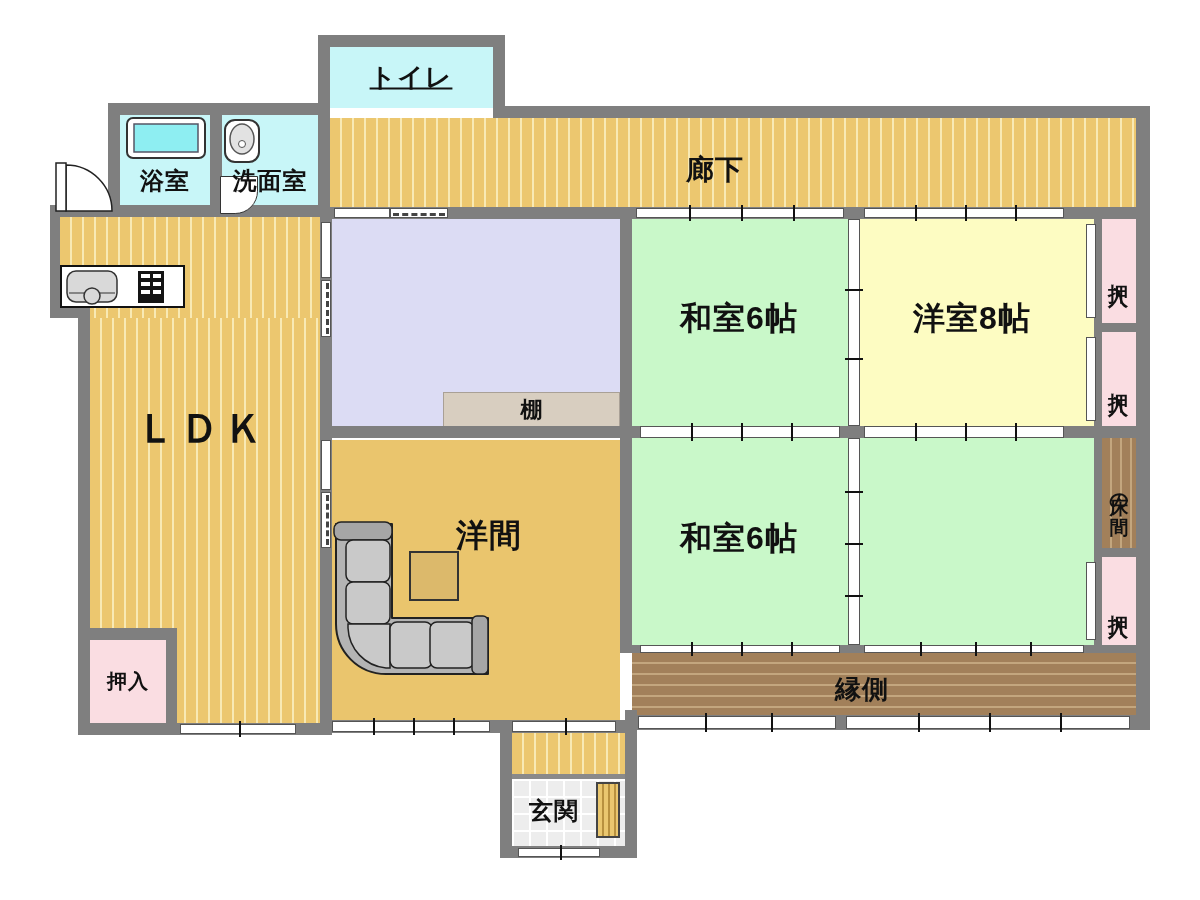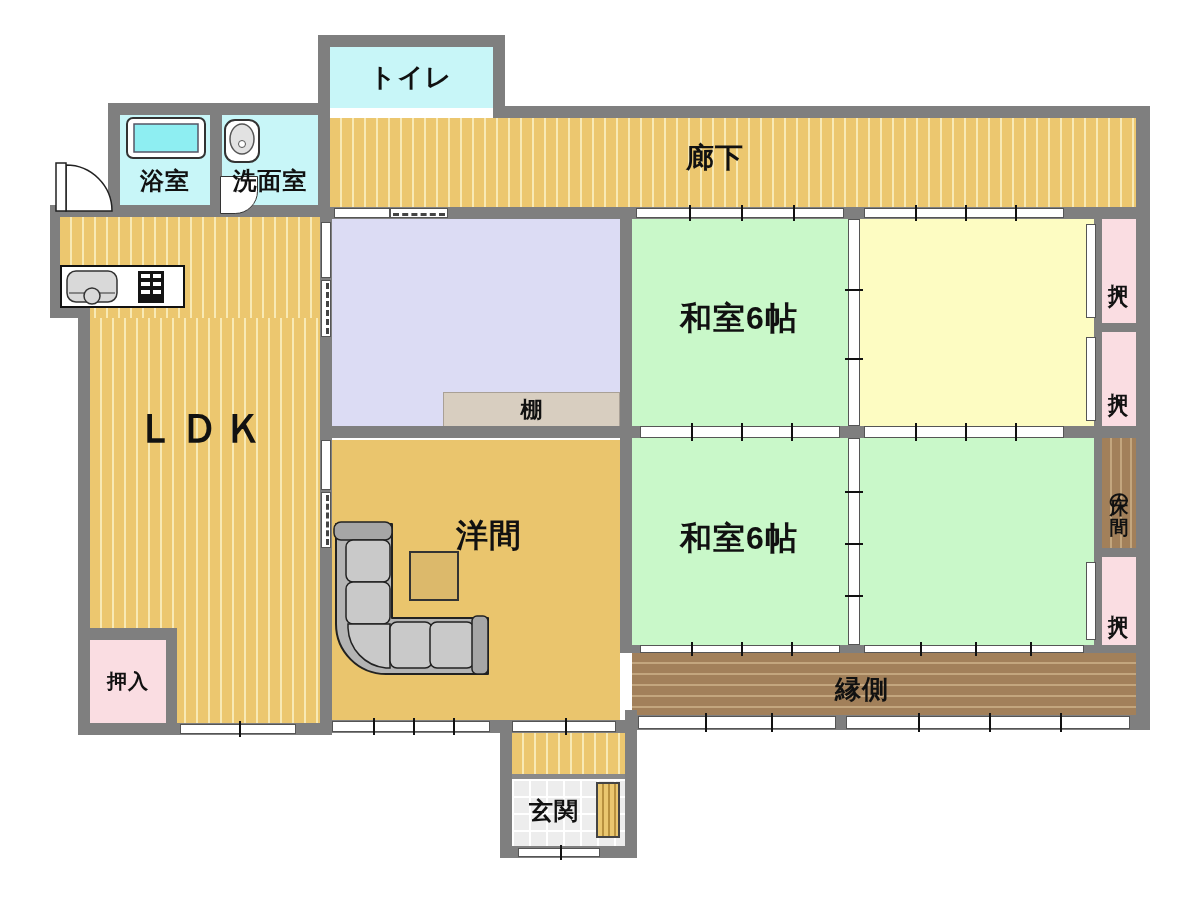--- a/index.html
+++ b/index.html
@@ -209,28 +209,29 @@
     <rect x="334" y="522" width="58" height="18" rx="7" fill="#a6a6a6" stroke="#222" stroke-width="1.5"></rect>
     <rect x="346" y="540" width="44" height="42" rx="7" fill="#c9c9c9" stroke="#222" stroke-width="1.5"></rect>
     <rect x="346" y="582" width="44" height="42" rx="7" fill="#c9c9c9" stroke="#222" stroke-width="1.5"></rect>
     <path d="M348,624 h42 v44 h-4 A42,42 0 0 1 348,628 Z" fill="#c9c9c9" stroke="#222" stroke-width="1.5"></path>
     <rect x="390" y="622" width="42" height="46" rx="7" fill="#c9c9c9" stroke="#222" stroke-width="1.5"></rect>
     <rect x="430" y="622" width="44" height="46" rx="7" fill="#c9c9c9" stroke="#222" stroke-width="1.5"></rect>
     <rect x="472" y="616" width="16" height="58" rx="5" fill="#a6a6a6" stroke="#222" stroke-width="1.5"></rect>
     <rect x="410" y="552" width="48" height="48" fill="#dcb96b" stroke="#333" stroke-width="2"></rect>
   </svg>
 
-  <div class="lbl" style="left:411px;top:77px;font-size:26px;">トイレ</div>
+  <div class="lbl" style="left:411px;top:77px;font-size:26px;text-decoration:underline;">トイレ</div>
   <div class="lbl" style="left:165px;top:181px;font-size:24px;">浴室</div>
   <div class="lbl" style="left:270px;top:181px;font-size:24px;">洗面室</div>
-  <div class="lbl" style="left:715px;top:158px;font-size:28px;">廊下</div>
+  <div class="lbl" style="left:715px;top:170px;font-size:28px;">廊下</div>
   <div class="lbl" style="left:202px;top:428px;font-size:40px;letter-spacing:4px;">ＬＤＫ</div>
   <div class="lbl" style="left:532px;top:410px;font-size:22px;">棚</div>
   <div class="lbl" style="left:489px;top:536px;font-size:32px;">洋間</div>
   <div class="lbl" style="left:739px;top:319px;font-size:32px;">和室6帖</div>
+  <div class="lbl" style="left:972px;top:319px;font-size:32px;">洋室8帖</div>
   <div class="lbl" style="left:739px;top:539px;font-size:32px;">和室6帖</div>
   <div class="vlbl" style="left:1119px;top:270px;font-size:20px;">押入</div>
   <div class="vlbl" style="left:1119px;top:379px;font-size:20px;">押入</div>
   <div class="vlbl" style="left:1119px;top:492px;font-size:19px;letter-spacing:0;">床の間</div>
   <div class="vlbl" style="left:1119px;top:601px;font-size:20px;">押入</div>
   <div class="lbl" style="left:128px;top:681px;font-size:20px;">押入</div>
   <div class="lbl" style="left:862px;top:689px;font-size:26px;">縁側</div>
   <div class="lbl" style="left:554px;top:811px;font-size:24px;">玄関</div>
 </div>
 

